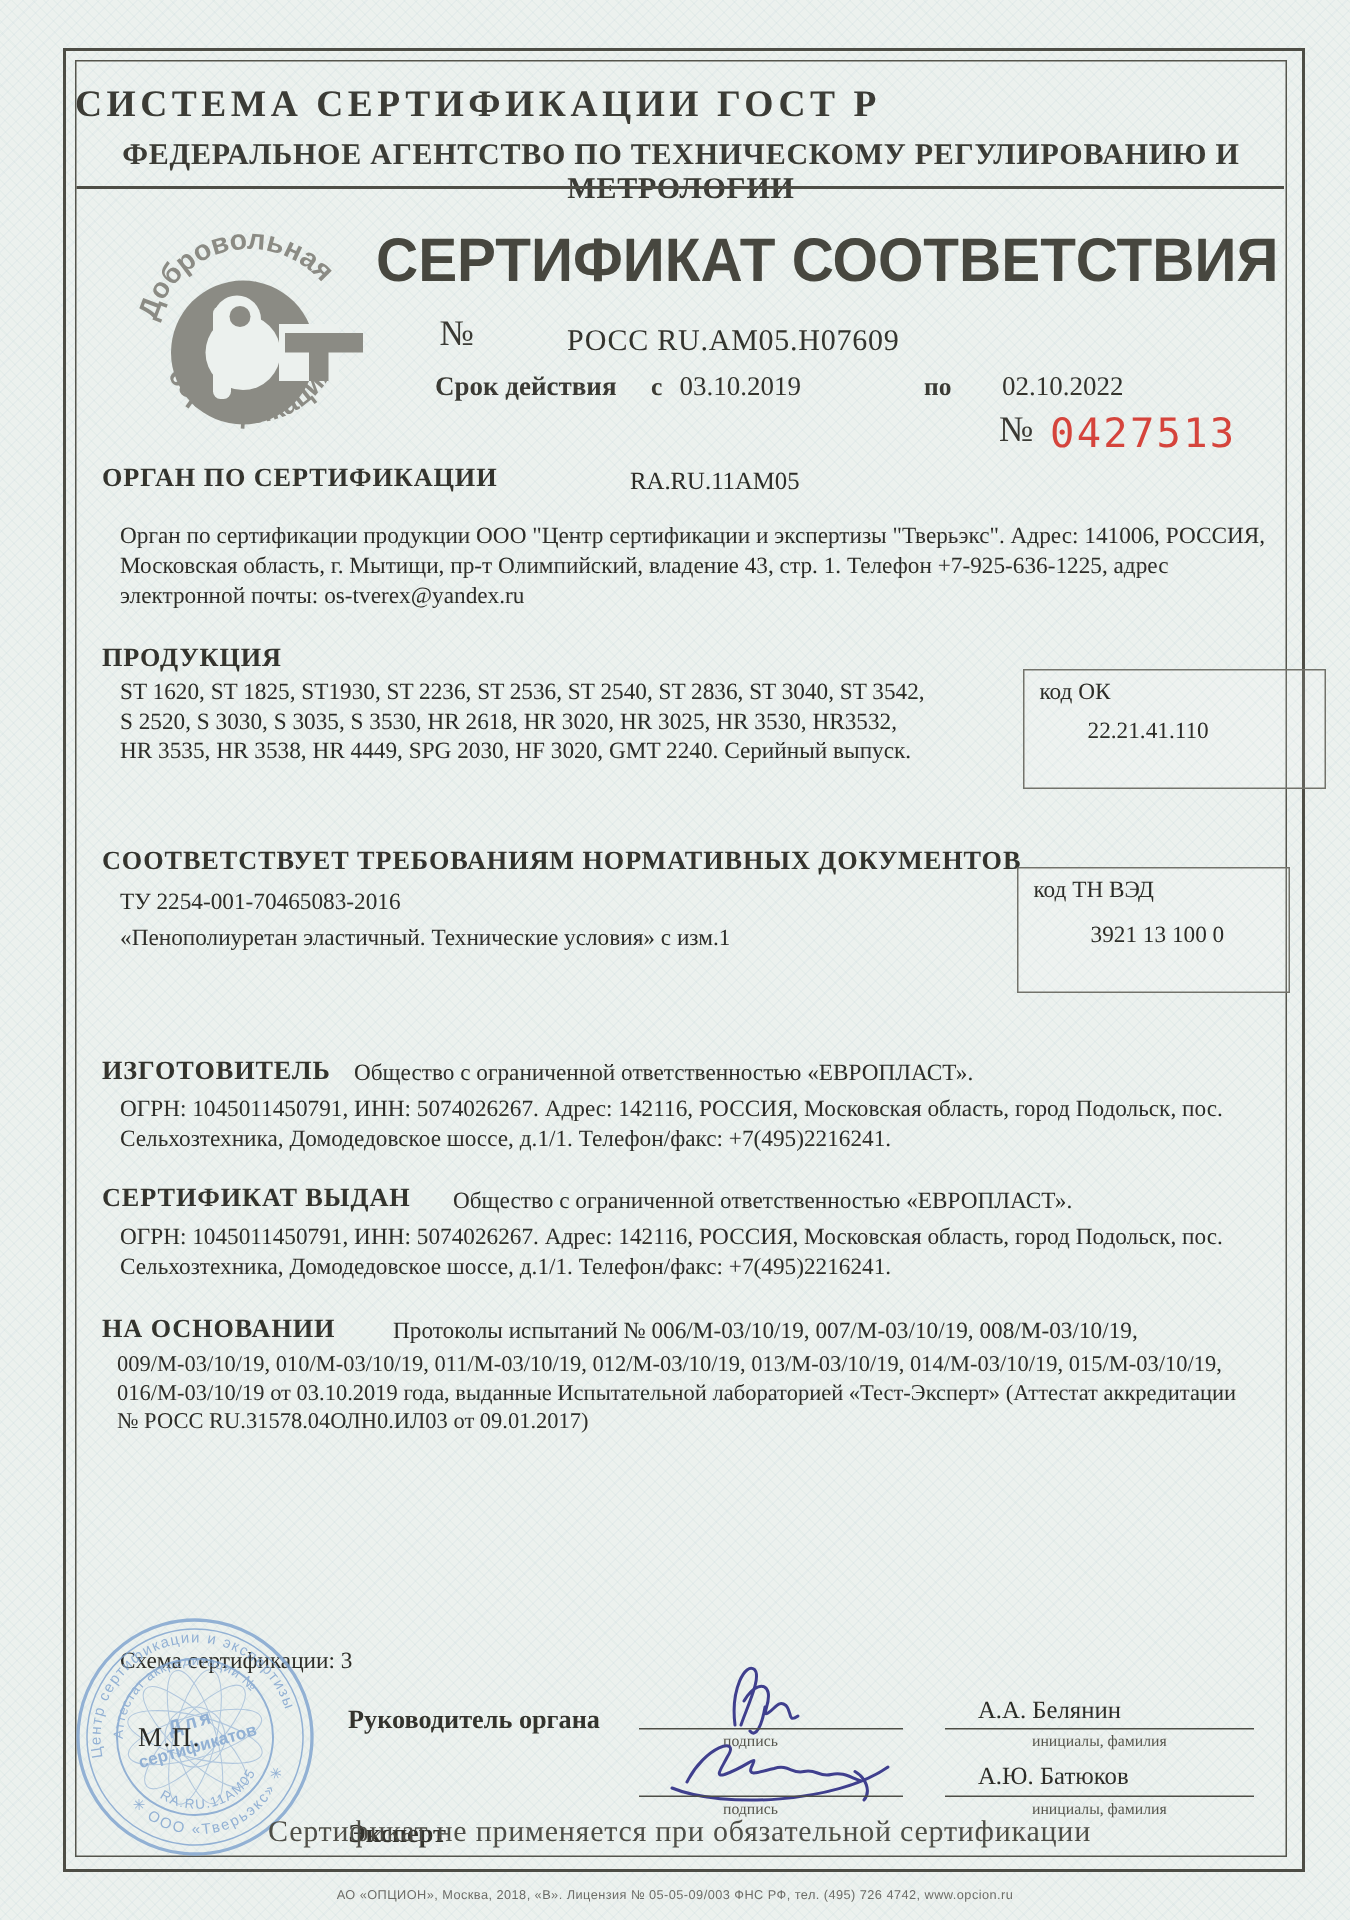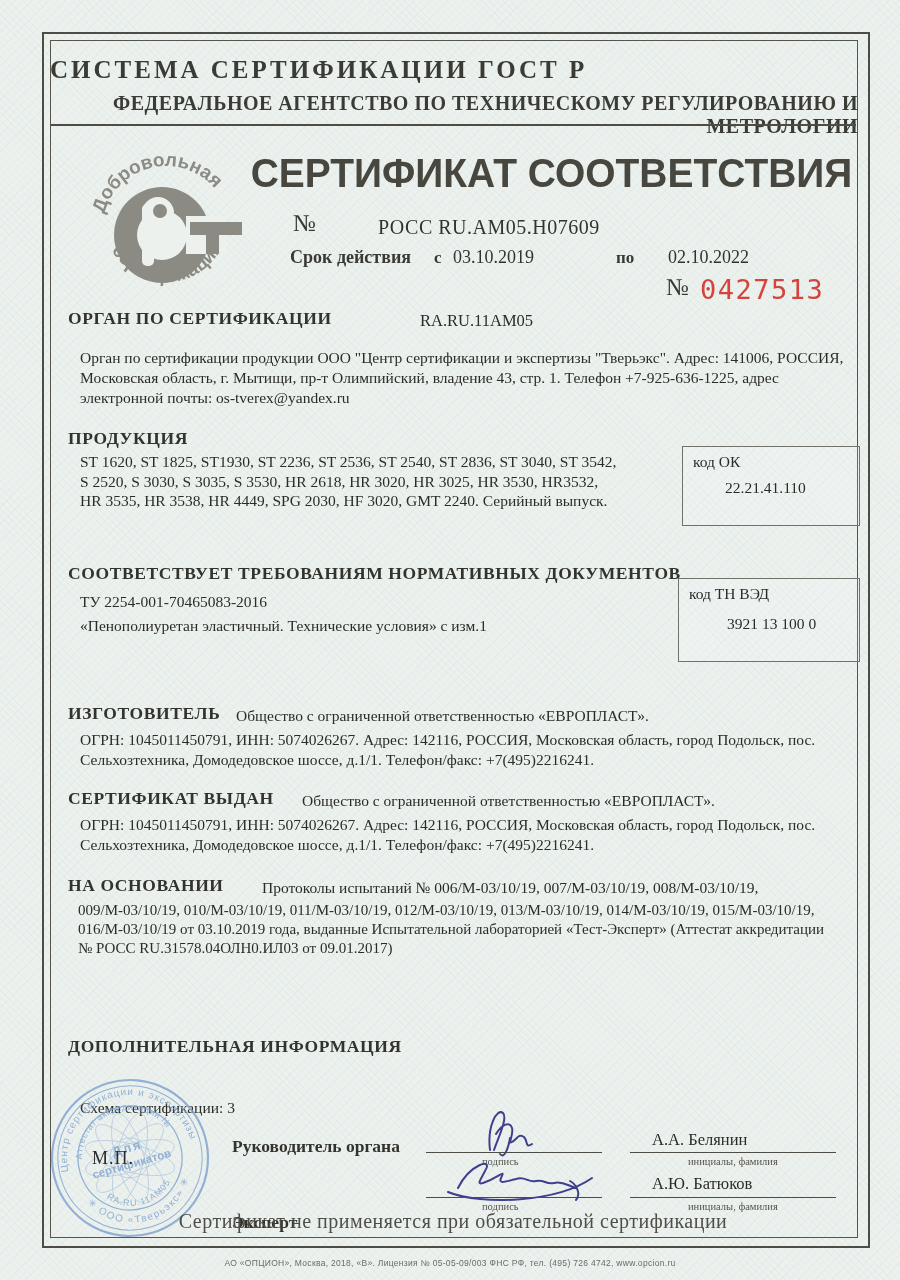--- a/index.html
+++ b/index.html
@@ -8,21 +8,21 @@
     background-color:#ecf1ee;
     background-image:
       repeating-linear-gradient(45deg, rgba(150,195,185,.08) 0 1px, transparent 1px 5px),
       repeating-linear-gradient(-45deg, rgba(140,170,205,.07) 0 1px, transparent 1px 6px);
     font-family:"Liberation Serif",serif;color:#2e2e2a;
   }
   .abs{position:absolute;}
   .frame-outer{left:42px;top:32px;width:824px;height:1212px;border:2px solid #4d4d45;}
   .frame-inner{left:50px;top:40px;width:806px;height:1196px;border:1px solid #55554c;}
   .hdr1{left:50px;top:56px;width:808px;text-align:left;font-weight:bold;font-size:25px;letter-spacing:3px;color:#3b3b35;}
-  .hdr2{left:50px;top:92px;width:808px;text-align:right;font-weight:bold;font-size:20px;letter-spacing:0.5px;color:#3b3b35;}
+  .hdr2{left:50px;top:92px;width:808px;text-align:center;font-weight:bold;font-size:20px;letter-spacing:0.5px;color:#3b3b35;}
   .hdr-div{left:51px;top:124px;width:805px;height:0;border-top:2px solid #4d4d45;}
   .title{left:235px;top:150px;width:625px;text-align:center;font-family:"Liberation Sans",sans-serif;
          font-weight:bold;font-size:41px;color:#47473f;transform:scaleX(.95);transform-origin:center;letter-spacing:0px;white-space:nowrap;}
   .no-label{left:293px;top:210px;font-size:24px;color:#3a3a34;}
   .no-value{left:378px;top:216px;font-size:20px;letter-spacing:.5px;color:#33332d;}
   .sd-label{left:290px;top:247px;font-size:18px;font-weight:bold;color:#3a3a34;}
   .sd-c{left:434px;top:248px;font-size:17px;font-weight:bold;color:#3a3a34;}
   .sd-from{left:453px;top:247px;font-size:18px;color:#33332d;}
   .sd-po{left:616px;top:248px;font-size:17px;font-weight:bold;color:#3a3a34;}
   .sd-to{left:668px;top:247px;font-size:18px;color:#33332d;}
@@ -102,21 +102,21 @@
     <div>Московская область, г. Мытищи, пр-т Олимпийский, владение 43, стр. 1. Телефон +7-925-636-1225, адрес</div>
     <div>электронной почты: os-tverex@yandex.ru</div>
   </div>
 
   <div class="abs sec-h" style="left:68px;top:428px;">ПРОДУКЦИЯ</div>
   <div class="abs body-t lines" style="left:80px;top:452px;width:600px;line-height:19.5px;">
     <div>ST 1620, ST 1825, ST1930, ST 2236, ST 2536, ST 2540, ST 2836, ST 3040, ST 3542,</div>
     <div>S 2520, S 3030, S 3035, S 3530, HR 2618, HR 3020, HR 3025, HR 3530, HR3532,</div>
     <div>HR 3535, HR 3538, HR 4449, SPG 2030, HF 3020, GMT 2240. Серийный выпуск.</div>
   </div>
-  <div class="abs code-box" style="left:682px;top:446px;width:176px;height:78px;">
+  <div class="abs code-box" style="left:682px;top:446px;width:176px;height:78px;padding-left:24px;">
     <div class="lbl">код ОК</div>
     <div class="val">22.21.41.110</div>
   </div>
 
   <div class="abs sec-h" style="left:68px;top:563px;">СООТВЕТСТВУЕТ ТРЕБОВАНИЯМ НОРМАТИВНЫХ ДОКУМЕНТОВ</div>
   <div class="abs body-t lines" style="left:80px;top:590px;width:590px;line-height:24px;">
     <div>ТУ 2254-001-70465083-2016</div>
     <div>«Пенополиуретан эластичный. Технические условия» с изм.1</div>
   </div>
   <div class="abs code-box" style="left:678px;top:578px;width:180px;height:82px;">
@@ -139,21 +139,20 @@
   </div>
 
   <div class="abs sec-h" style="left:68px;top:875px;">НА ОСНОВАНИИ</div>
   <div class="abs body-t" style="left:262px;top:878px;">Протоколы испытаний № 006/М-03/10/19, 007/М-03/10/19, 008/М-03/10/19,</div>
   <div class="abs body-t lines" style="left:78px;top:901px;width:790px;font-size:15px;line-height:19px;">
     <div>009/М-03/10/19, 010/М-03/10/19, 011/М-03/10/19, 012/М-03/10/19, 013/М-03/10/19, 014/М-03/10/19, 015/М-03/10/19,</div>
     <div>016/М-03/10/19 от 03.10.2019 года, выданные Испытательной лабораторией «Тест-Эксперт» (Аттестат аккредитации</div>
     <div>№ РОСС RU.31578.04ОЛН0.ИЛ03 от 09.01.2017)</div>
   </div>
 
-  <div class="abs sec-h" style="left:68px;top:1036px;">ДОПОЛНИТЕЛЬНАЯ ИНФОРМАЦИЯ</div>
   <div class="abs body-t" style="left:80px;top:1098px;">Схема сертификации: 3</div>
 
   <div class="abs stamp-wrap">
     <svg width="172" height="172" viewBox="0 0 172 172">
       <defs>
         <path id="stOuterTop" d="M 23,86 A 63,63 0 0 1 149,86"></path>
         <path id="stOuterBottom" d="M 27,92 A 59,59 0 0 0 145,92"></path>
         <path id="stInnerTop" d="M 38,86 A 48,48 0 0 1 134,86"></path>
         <path id="stInnerBottom" d="M 42,90 A 44,44 0 0 0 130,90"></path>
       </defs>

